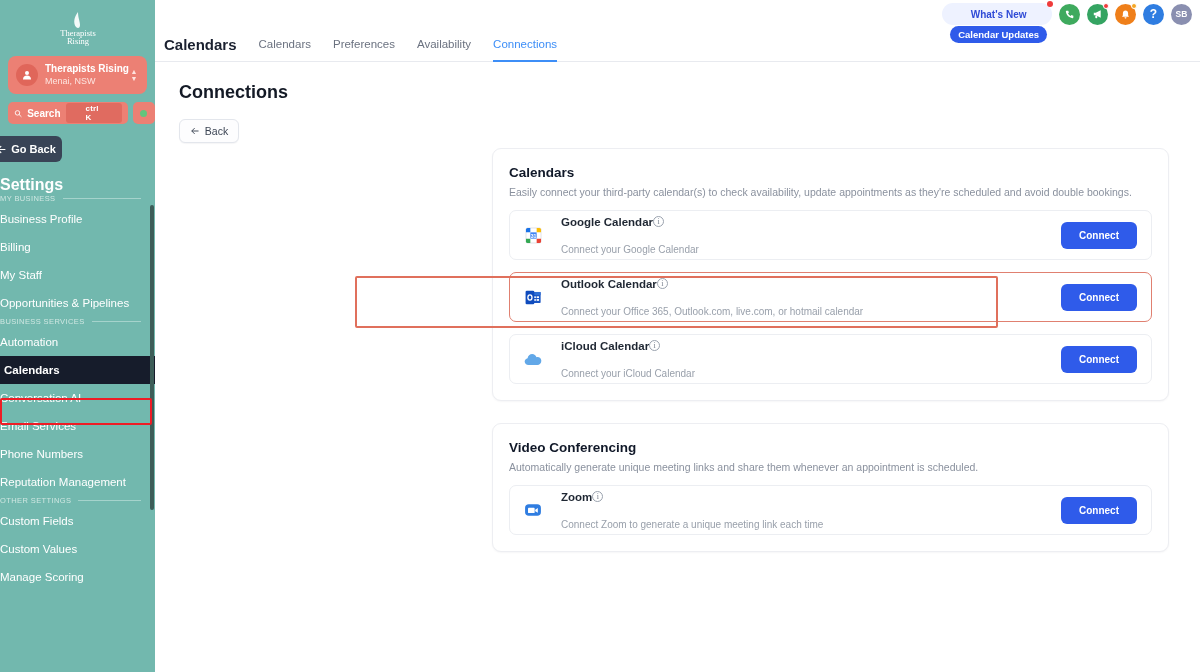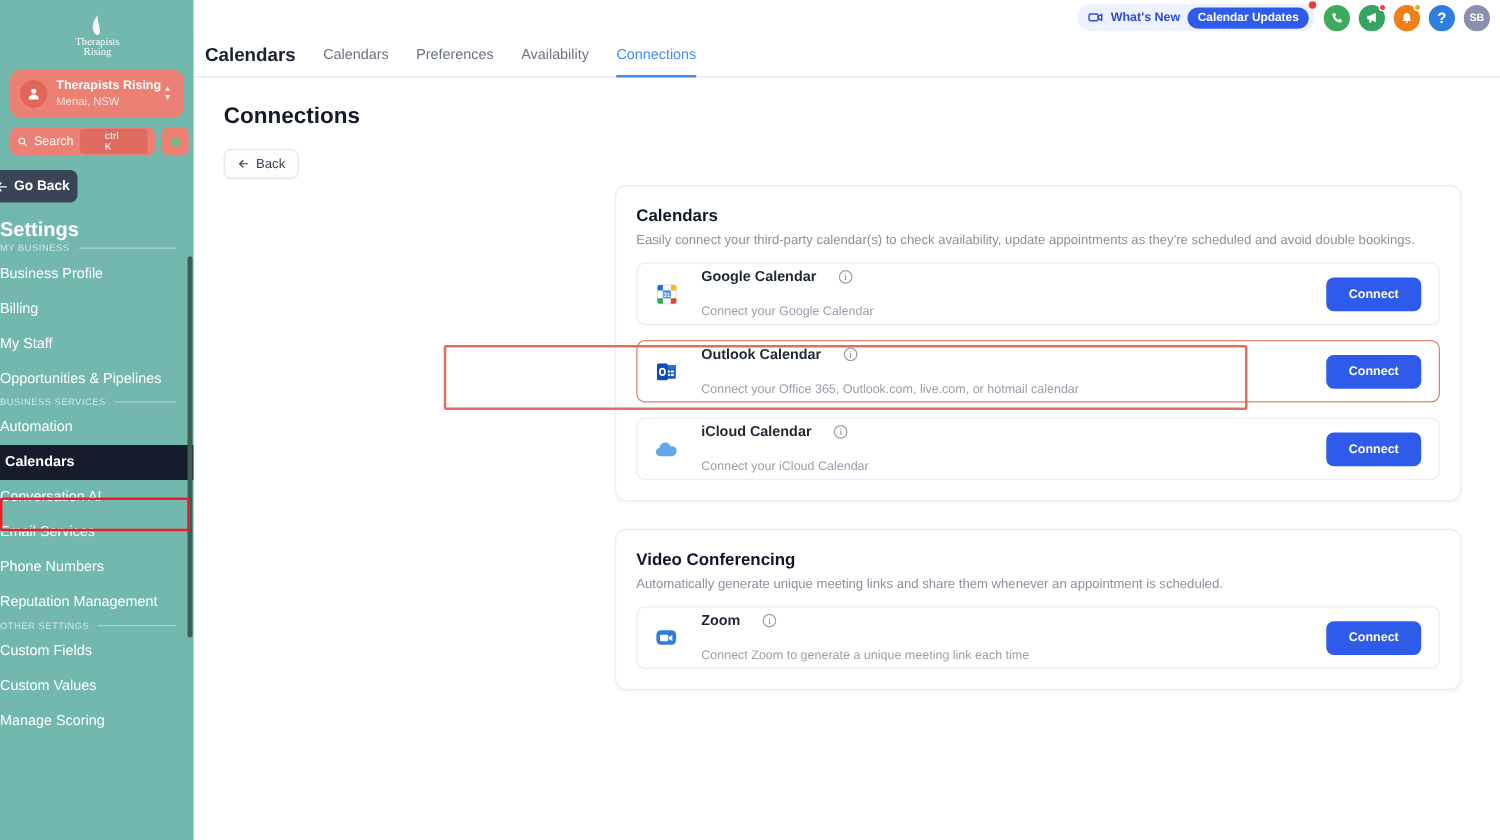--- a/index.html
+++ b/index.html
@@ -38,21 +38,21 @@
     background: #e0665a;
     display:flex;align-items:center;justify-content:center;
     flex: 0 0 22px;
   }
   .ws-text { margin-left: 7px; overflow: hidden; flex:1 1 auto; }
   .ws-name { font-size: 10px; color:#fff; font-weight: 700; white-space:nowrap; line-height: 12px;}
   .ws-loc  { font-size: 9px;  color:#fde4e0; white-space:nowrap; line-height: 12px;}
   .ws-chev { width: 10px; display:flex; flex-direction:column; align-items:center; gap:2px; flex:0 0 10px;}
   .ws-chev i { font-style: normal; color:#ffe3de; font-size: 7px; line-height: 5px;}
 
-  .search-row { display:flex; align-items:flex-end; margin: 8px 8px 0 8px; gap: 5px; }
+  .search-row { display:flex; align-items:flex-end; margin: 8px 8px 0 8px; gap: 5px; font-weight: bold; }
   .search-box {
     flex: 1 1 auto; height: 22px; background: #ec8074; border-radius: 5px;
     display:flex; align-items:center; padding: 0 6px; gap: 5px;
   }
   .search-box .lbl { font-size: 10px; color: #fff; flex: 1 1 auto; }
   .kbd {
     background:#e06b60; color:#fff; font-size: 8px; border-radius: 3px;
     padding: 1px 20px; letter-spacing: .2px;
   }
   .search-plus {
@@ -105,20 +105,21 @@
   .main { flex: 1 1 auto; height: 672px; position: relative; background:#ffffff; overflow:hidden;}
 
   .topbar {
     height: 28px; display:flex; align-items:center; justify-content:flex-end;
     padding-right: 8px; background:#fff;
   }
   .whatsnew {
     display:flex; align-items:center; gap: 6px;
     background:#eef2ff; border-radius: 14px; height: 22px; padding: 0 5px 0 8px;
     position: relative;
+    flex-direction: column;
   }
   .whatsnew .wn-label { font-size: 10px; font-weight:700; color:#2f4bd6; white-space:nowrap;}
   .whatsnew .wn-pill {
     background:#2f5bea; color:#fff; font-size: 9.5px; font-weight:700;
     border-radius: 11px; padding: 3px 8px; white-space:nowrap;
   }
   .wn-badge { position:absolute; right:-1px; top:-2px; width:6px;height:6px;border-radius:50%;background:#ef3b3b;}
 
   .circ-ico {
     width: 21px; height: 21px; border-radius:50%; margin-left: 7px;
@@ -158,21 +159,21 @@
   .card-title { font-size: 13.5px; font-weight: 700; color:#101828; }
   .card-sub { font-size: 10.5px; color:#8a919e; margin-top: 6px; }
 
   .conn-row {
     margin-top: 12px; height: 50px; border: 1px solid #eceef2; border-radius: 7px;
     display:flex; align-items:center; padding: 0 14px 0 13px; background:#fff;
   }
   .conn-row.flagged { border: 1.5px solid #e08070; }
   .conn-ico { width: 20px; height: 20px; flex: 0 0 20px; display:flex; align-items:center; justify-content:center;}
   .conn-text { margin-left: 18px; flex: 1 1 auto; }
-  .conn-name-row { display:flex; align-items:center; gap: 18px; }
+  .conn-name-row { display:flex; align-items:center; gap: 0; }
   .conn-name { font-size: 11.5px; font-weight: 600; color:#1f2733; }
   .info-i {
     width: 11px;height:11px;border-radius:50%;border:1px solid #9aa2ae;
     display:flex;align-items:center;justify-content:center;
     font-size: 8px; color:#7a828f; line-height: 1; font-family:"Liberation Serif", serif;
   }
   .conn-desc { font-size: 10px; color:#99a0ab; margin-top: 16px; }
   .connect-btn {
     width: 76px; height: 27px; background:#2f5bea; color:#fff; border-radius: 6px;
     display:flex;align-items:center;justify-content:center;

